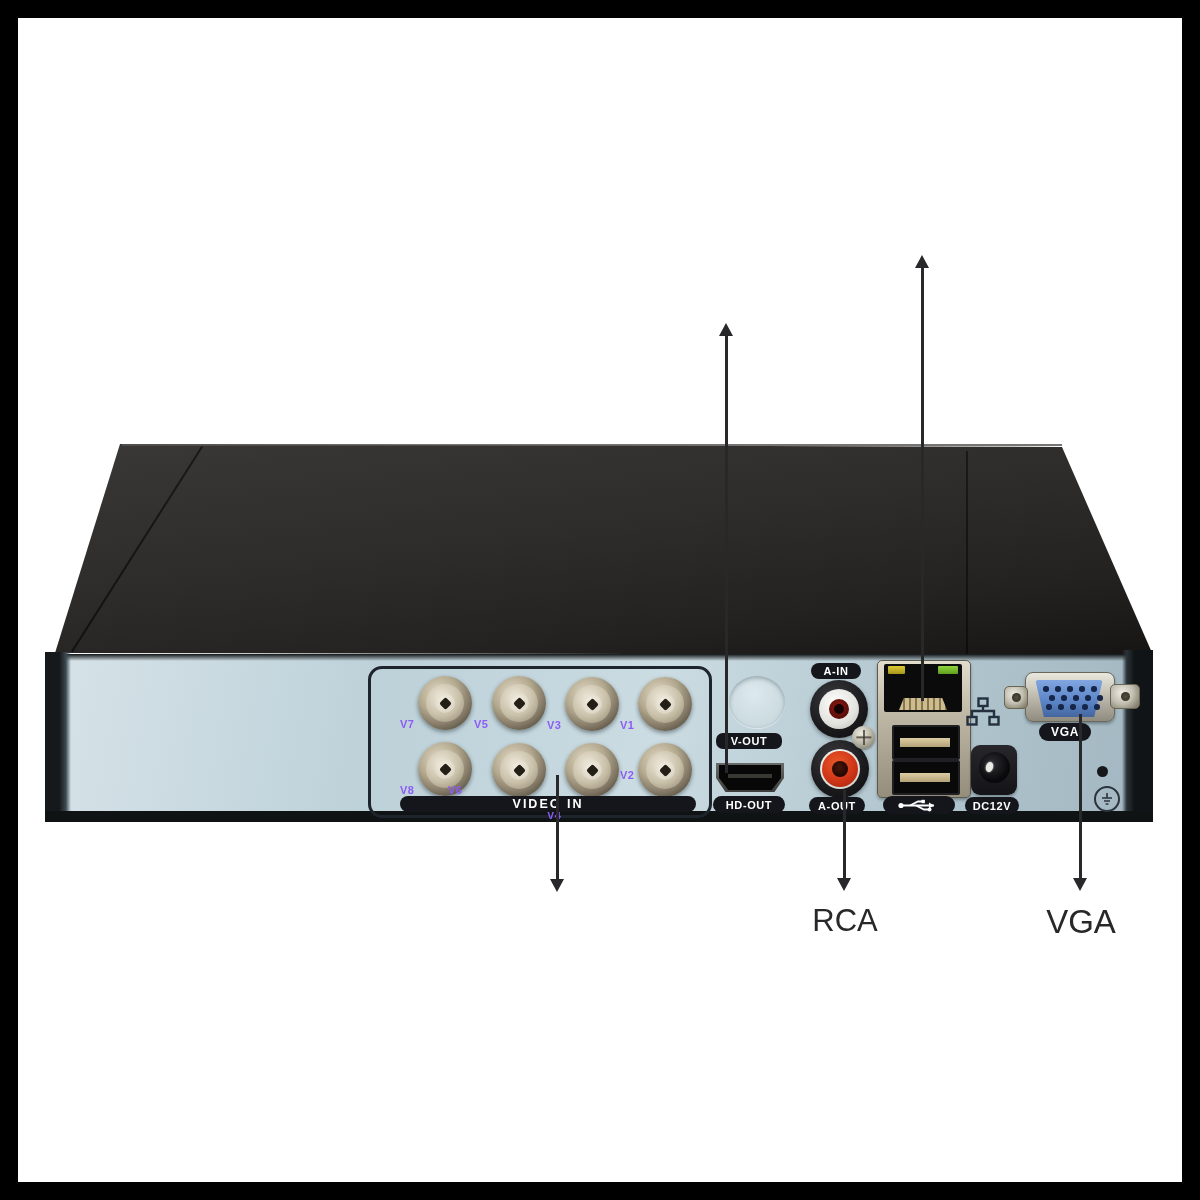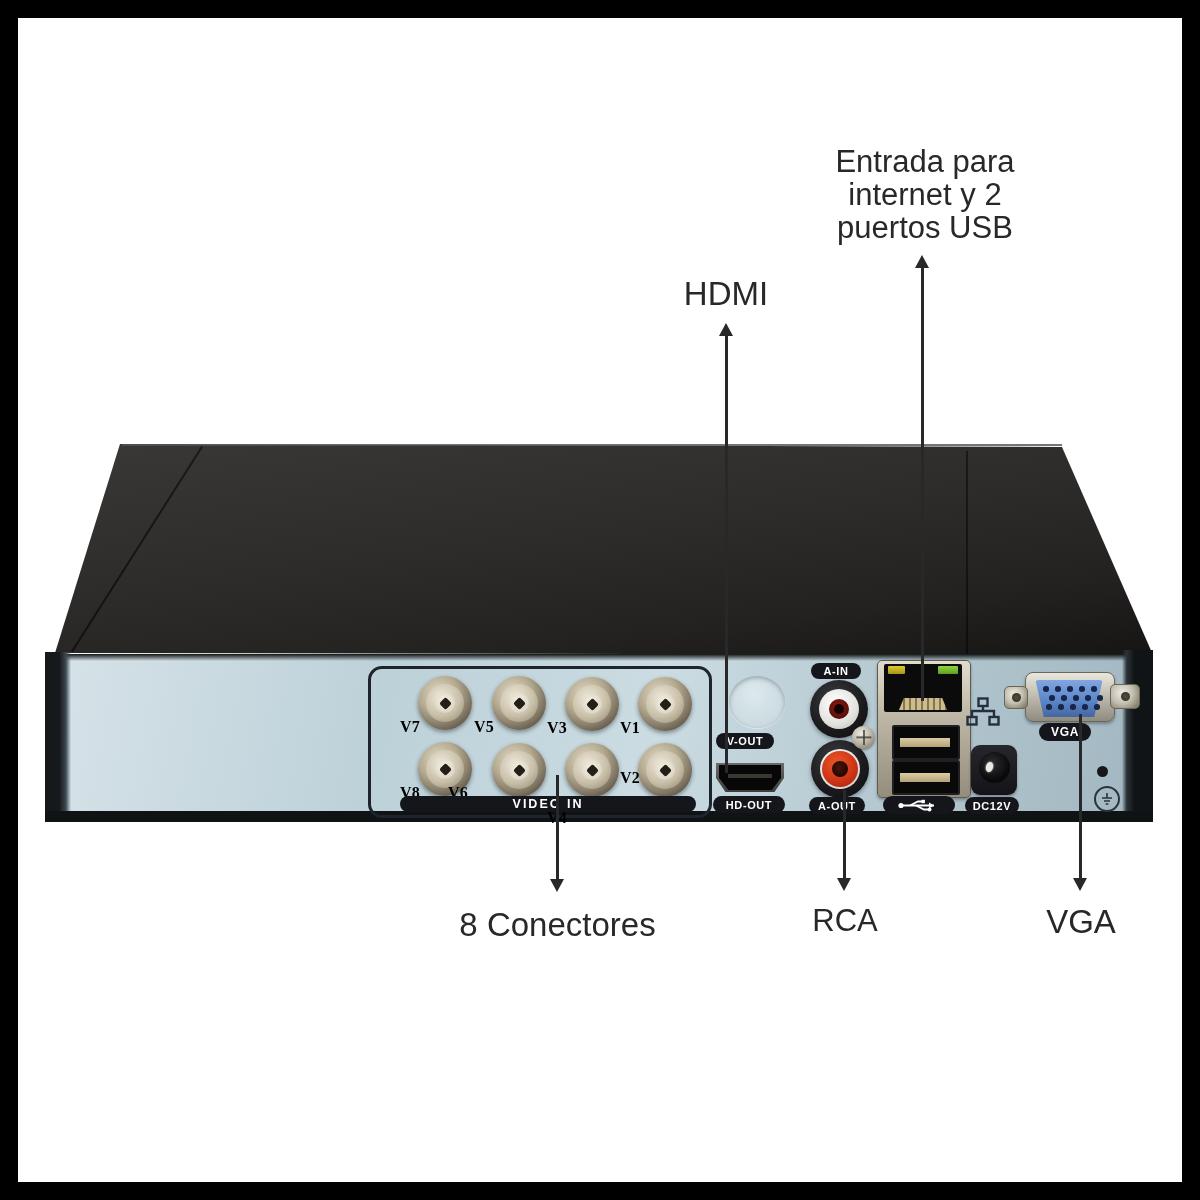--- a/index.html
+++ b/index.html
@@ -28,21 +28,21 @@
   
   #bnc-box{left:368px;top:666px;width:338px;height:146px;border:3px solid #1e242c;border-radius:14px;z-index:5;}
   .bnc{width:54px;height:54px;border-radius:50%;z-index:6;
     background:radial-gradient(circle at 38% 32%,#e3dac7,#b3a98f 40%,#7c7260 68%,#4e463a 88%,#39322a 100%);
     box-shadow:0 2px 4px rgba(20,30,35,.45);}
   .bnc::before{content:"";position:absolute;inset:8px;border-radius:50%;
     background:radial-gradient(circle at 40% 35%,#efe9da,#c9c0a9 55%,#8f8570 100%);}
   .bnc::after{content:"";position:absolute;inset:17px;border-radius:50%;
     background:radial-gradient(circle at 45% 40%,#f6f1e5,#ddd6c6 70%,#ab9f87 100%);}
   .bnc-pin{position:absolute;left:50%;top:50%;width:9px;height:9px;margin:-4.5px 0 0 -4.5px;background:#241f16;transform:rotate(45deg);border-radius:2px;z-index:7;}
-  .bnc-label{position:absolute;font-size:16px;font-weight:bold;color:#000000;z-index:7;letter-spacing:.3px;font-family:Liberation Serif, serif;}
+  .bnc-label{position:absolute;font-size:11px;font-weight:bold;color:#8b5cf6;z-index:7;letter-spacing:.3px;}
 
   
   .badge{position:absolute;background:#14161c;color:#fff;font-weight:bold;font-size:11px;
     display:flex;align-items:center;justify-content:center;border-radius:9px;letter-spacing:.6px;z-index:7;}
   #video-in-bar{left:400px;top:796px;width:296px;height:16px;border-radius:8px;font-size:12.5px;letter-spacing:2px;}
 
   
   #blank-circle{left:729px;top:676px;width:56px;height:52px;border-radius:50%;z-index:5;
     background:radial-gradient(circle at 45% 35%,#dde9ed,#c2d4da);box-shadow:inset 0 2px 4px rgba(40,60,70,.35),0 1px 1px rgba(255,255,255,.5);}
   #hdmi-outer{left:716px;top:763px;width:68px;height:29px;background:linear-gradient(#6a6a68,#3c3c3a);z-index:6;
@@ -148,21 +148,21 @@
   <span class="bnc-label" style="left:547px;top:719px;">V3</span>
   <span class="bnc-label" style="left:620px;top:719px;">V1</span>
   <span class="bnc-label" style="left:400px;top:784px;">V8</span>
   <span class="bnc-label" style="left:448px;top:784px;">V6</span>
   <span class="bnc-label" style="left:547px;top:809px;">V4</span>
   <span class="bnc-label" style="left:620px;top:769px;">V2</span>
 
   <div class="badge" id="video-in-bar">VIDEO IN</div>
 
   <div class="abs" id="blank-circle"></div>
-  <div class="badge" style="left:716px;top:733px;width:58px;height:16px;">V-OUT</div>
+  <div class="badge" style="left:716px;top:733px;width:66px;height:16px;border-radius:7px;">V-OUT</div>
   <div class="abs" id="hdmi-outer"></div>
   <div class="abs" id="hdmi-inner"></div>
   <div class="abs" id="hdmi-tongue"></div>
   <div class="badge" style="left:713px;top:796px;width:72px;height:17px;">HD-OUT</div>
 
   <div class="badge" style="left:811px;top:663px;width:50px;height:16px;">A-IN</div>
   <div class="abs rca-outer" style="left:810px;top:680px;">
     <div class="rca-ring-white"></div>
     <div id="rca-ain-center"></div>
     <div id="rca-ain-hole"></div>
@@ -239,38 +239,29 @@
 
   <div class="abs" id="reset-hole"></div>
   <div class="abs" id="ground-circle">
     <svg width="14" height="14" viewBox="0 0 14 14">
       <g stroke="#2c333b" stroke-width="1.6" fill="none">
         <path d="M7 1v5 M2 6h10 M4 9h6 M5.6 12h2.8"></path>
       </g>
     </svg>
   </div>
 
-  <div class="callout-text" style="left:790px;top:146px;width:270px;font-size:31px;">
-    <div>Entrada para</div>
-    <div>internet y 2</div>
-    <div>puertos USB</div>
-  </div>
   <div class="ahead up" style="left:915px;top:255px;"></div>
   <div class="cline" style="left:921px;top:267px;height:434px;"></div>
 
-  <div class="callout-text" style="left:640px;top:277px;width:172px;font-size:33px;">
-    <div>HDMI</div>
-  </div>
   <div class="ahead up" style="left:719px;top:323px;"></div>
   <div class="cline" style="left:725px;top:335px;height:438px;"></div>
 
   <div class="cline" style="left:556px;top:775px;height:105px;"></div>
   <div class="ahead down" style="left:550px;top:879px;"></div>
   <div class="callout-text" style="left:430px;top:908px;width:255px;font-size:33px;">
-    <div>8 Conectores</div>
   </div>
 
   <div class="cline" style="left:843px;top:790px;height:89px;"></div>
   <div class="ahead down" style="left:837px;top:878px;"></div>
   <div class="callout-text" style="left:780px;top:905px;width:130px;font-size:31px;">
     <div>RCA</div>
   </div>
 
   <div class="cline" style="left:1079px;top:714px;height:165px;"></div>
   <div class="ahead down" style="left:1073px;top:878px;"></div>

